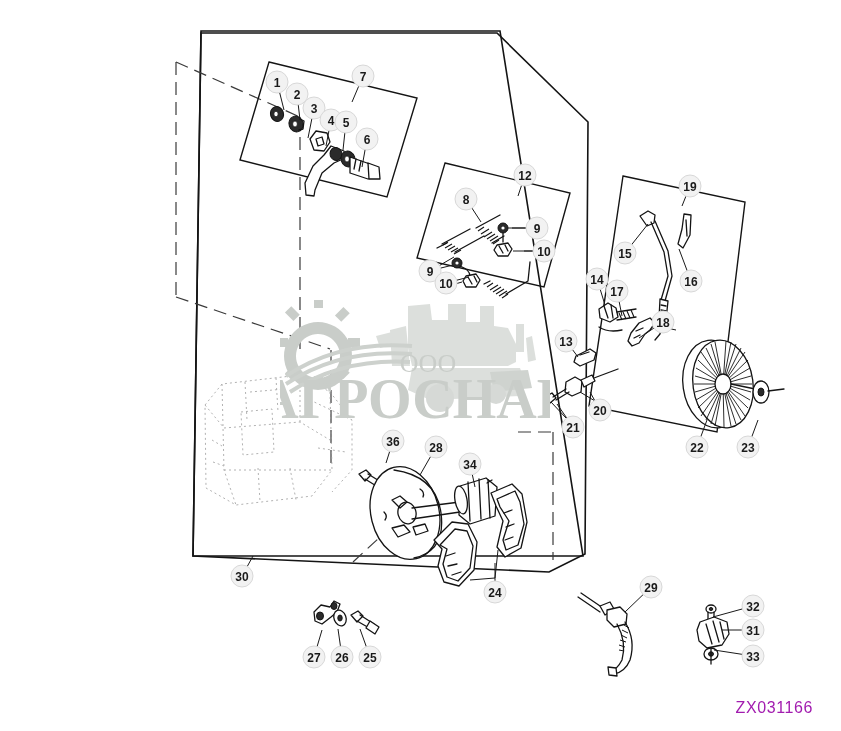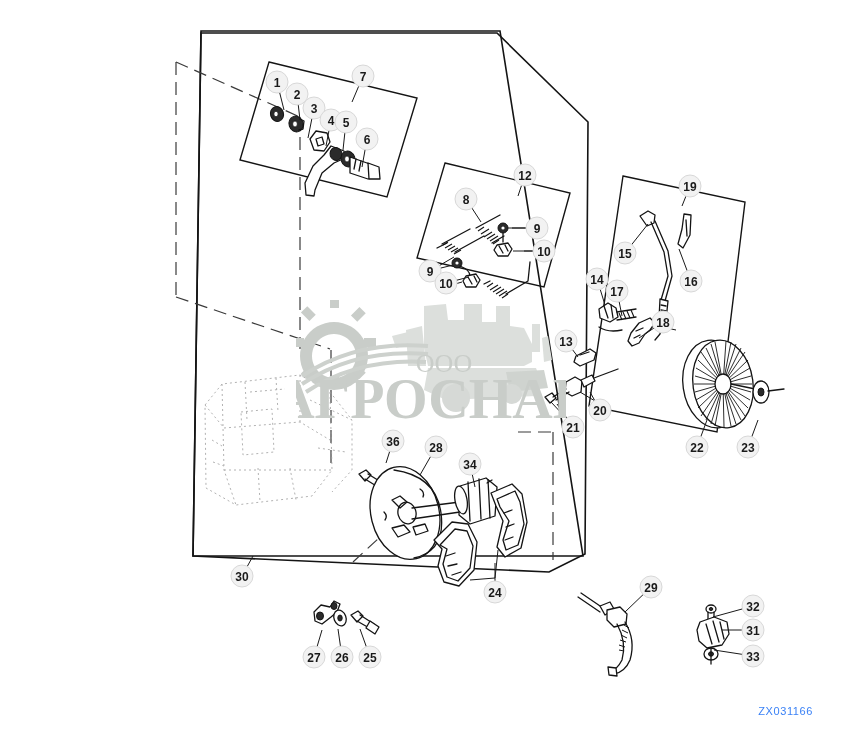--- a/index.html
+++ b/index.html
@@ -80,28 +80,28 @@
     stroke: #9a9a9a;
     fill: none;
     stroke-width: 0.9;
     stroke-dasharray: 2 3;
   }
   #doc-code {
     position: absolute;
     right: 28px;
     bottom: 14px;
     font-family: "Liberation Sans", sans-serif;
-    font-size: 11px;
+    font-size: 16px;
     letter-spacing: 0.6px;
-    color: #3b82f6;
+    color: #a21caf;
   }
   
   #watermark {
     position: absolute;
-    left: 296px;
+    left: 280px;
     top: 300px;
     width: 270px;
     height: 130px;
     pointer-events: none;
   }
   #watermark svg { width: 100%; height: 100%; display:block; }
   .wm-text-main {
     font-family: "Liberation Serif", serif;
     font-weight: bold;
     font-size: 56px;

